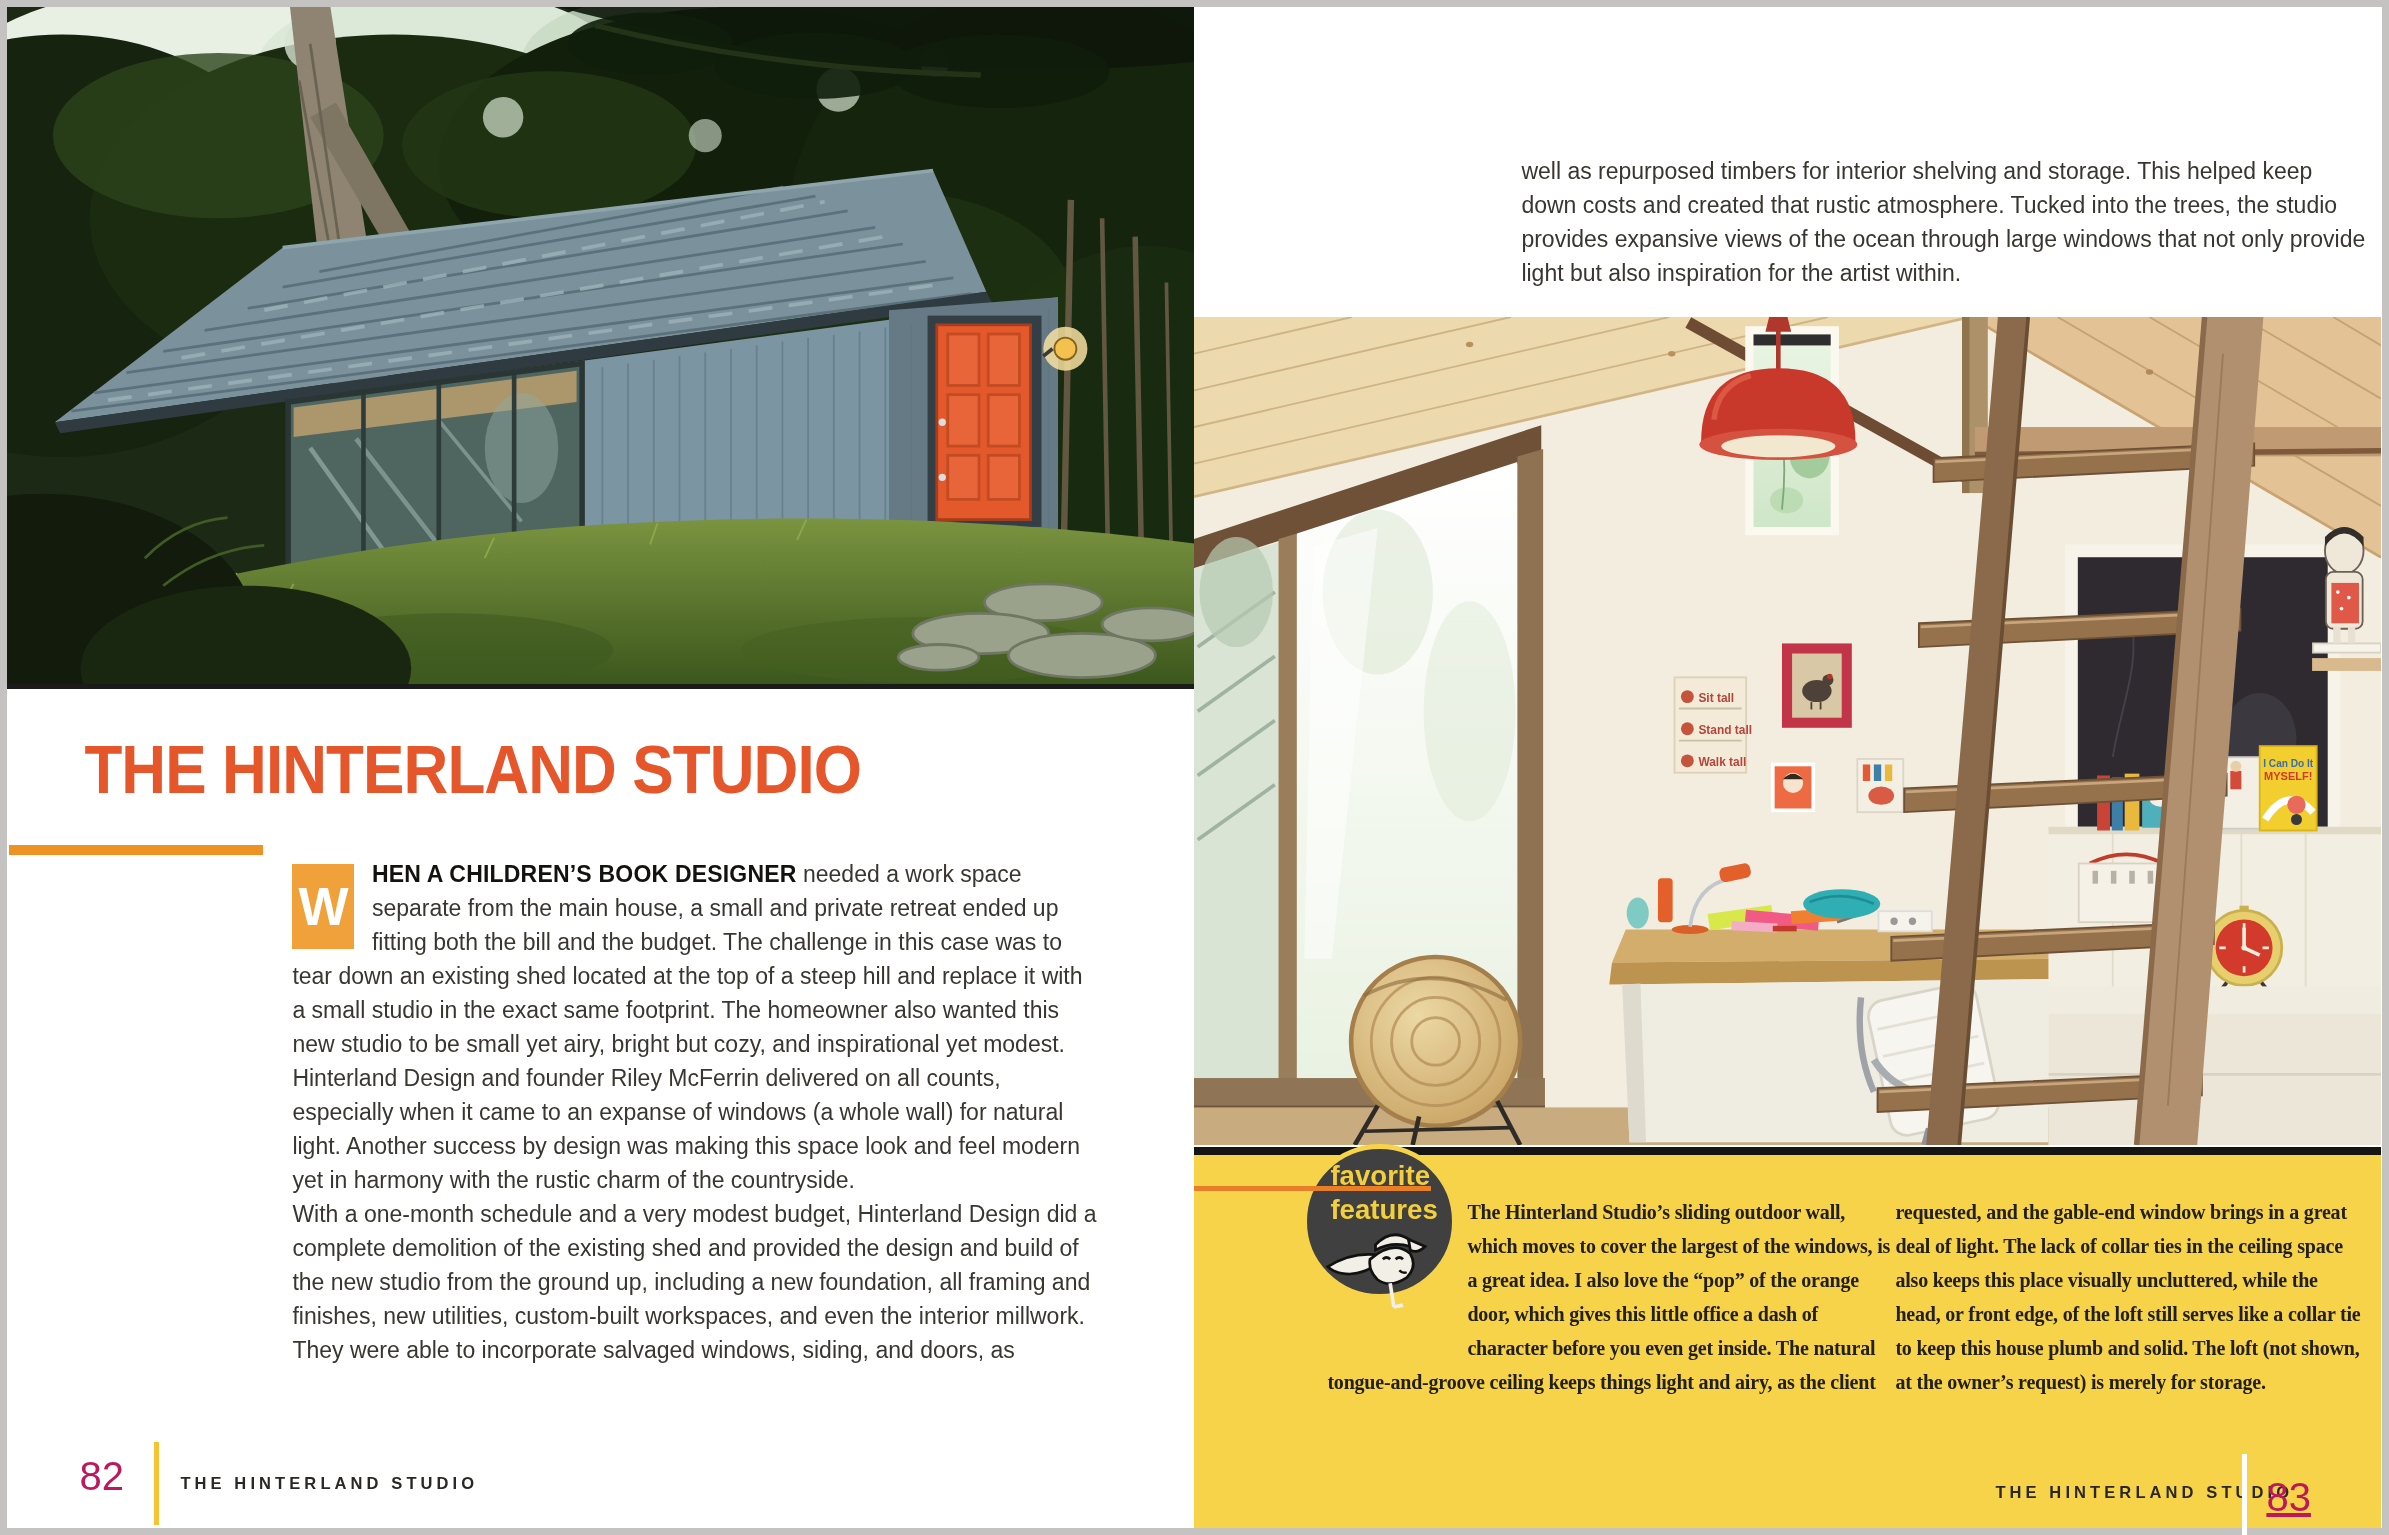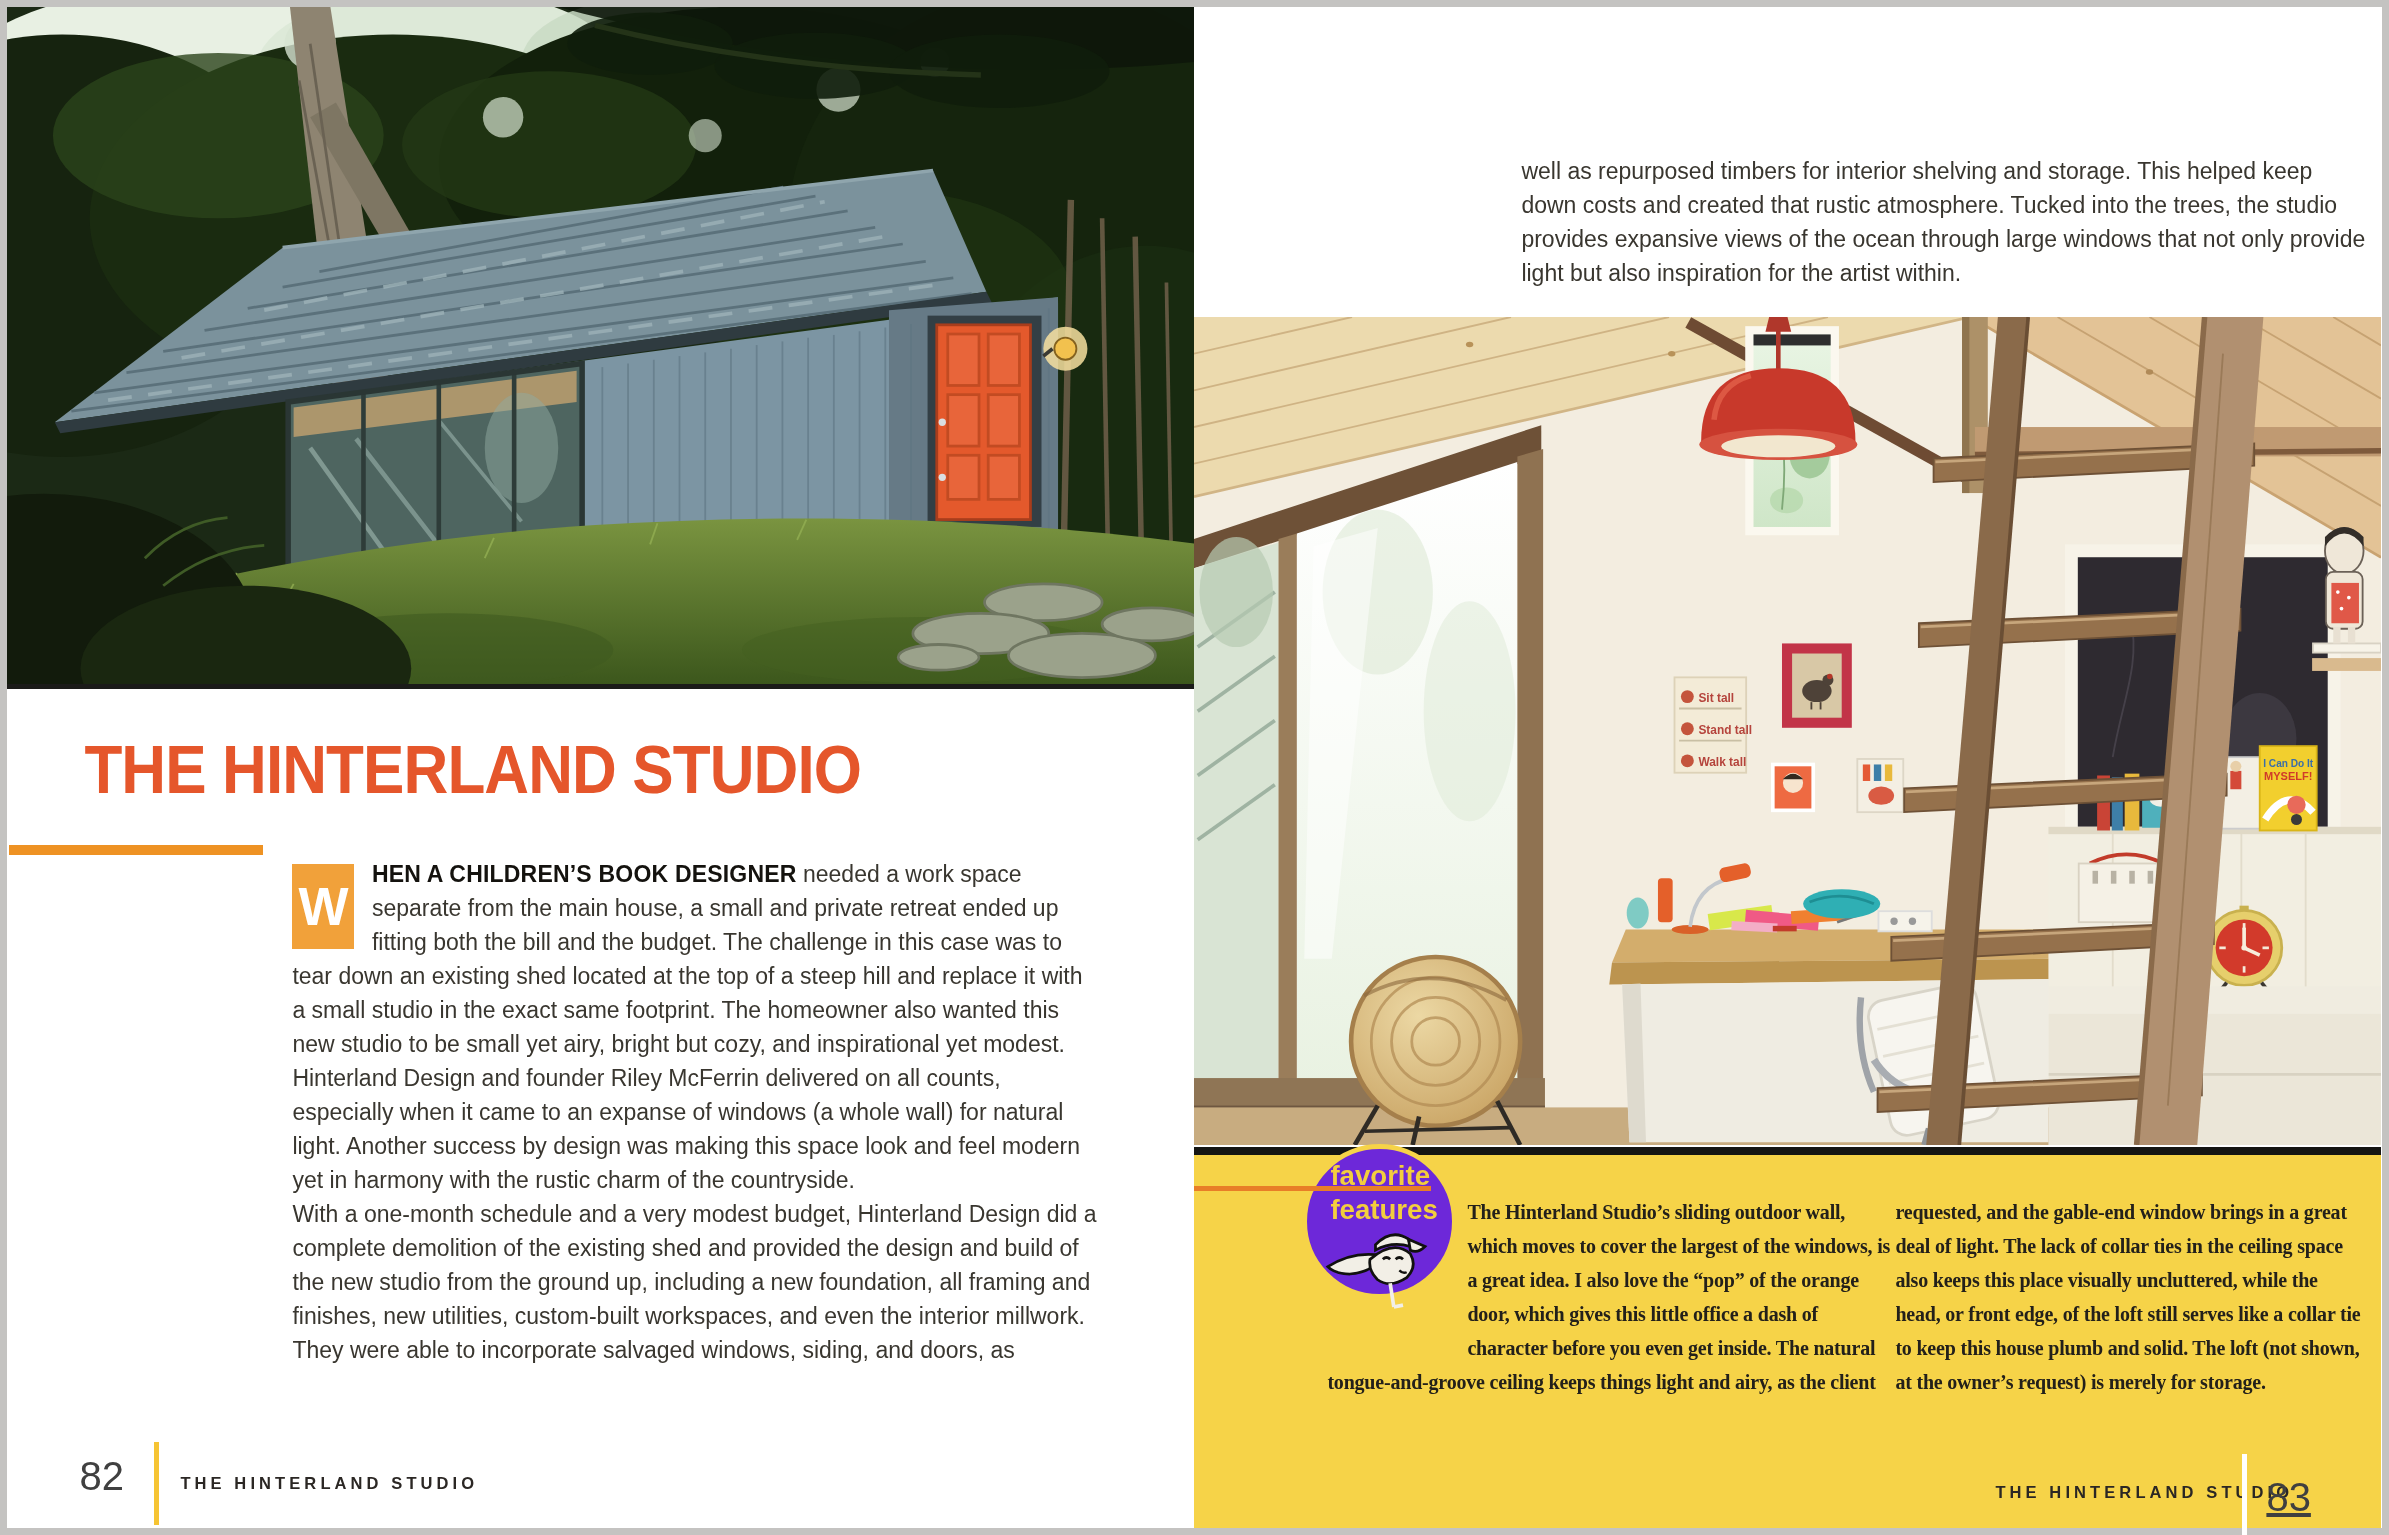--- a/index.html
+++ b/index.html
@@ -23,33 +23,33 @@
   .rule-short{height:4.6px;background:#ee9223;}
   .body-col{position:absolute;left:285px;top:850px;width:809px;font-size:23px;line-height:34px;
             color:#39362f;}
   .body-col p{margin:0;}
   .body-col .p2{}
   .dropcap{float:left;width:62px;height:85px;margin:6.4px 17.5px 3.7px 0;background:#f1a13a;color:#ffffff;
            font-size:53px;font-weight:900;text-align:center;line-height:86px;}
   .lead{font-weight:900;color:#14120e;letter-spacing:0.2px;}
 
   .foot-left{position:absolute;left:0;top:0;width:100%;height:100%;}
-  .pagenum{position:absolute;font-size:40px;font-weight:400;color:#404040;}
+  .pagenum{position:absolute;font-size:40px;font-weight:400;color:#be185d;}
   .pn-left{left:72px;top:1447px;}
   .fdiv-left{position:absolute;left:147px;top:1435px;width:4.6px;height:83px;background:#f6c433;}
   .runhead{position:absolute;font-size:16.5px;font-weight:700;letter-spacing:4.1px;color:#2b2724;white-space:nowrap;}
   .rh-left{left:173px;top:1467px;}
 
   
   .intro{position:absolute;left:1514px;top:147px;width:845px;margin:0;font-size:23px;line-height:34px;color:#39362f;}
 
   .feature-box{position:absolute;left:1187px;top:1140px;width:1187px;height:381px;box-sizing:border-box;
                background:#f6d348;border-top:8.3px solid #151513;}
   .badge{position:absolute;left:108px;top:-11px;width:145px;height:145px;border-radius:50%;
-         background:#6d28d9;border:5.5px solid #f6d348;z-index:3;}
+         background:#404040;border:5.5px solid #f6d348;z-index:3;}
   .badge .b1{position:absolute;left:23px;top:11px;font-size:27.6px;font-weight:700;color:#f3ce3d;}
   .badge .b2{position:absolute;left:23px;top:45px;font-size:27.6px;font-weight:700;color:#f3ce3d;}
   .badge-rule{position:absolute;left:0;top:31px;width:237px;height:4.6px;background:#e87e27;z-index:4;}
   .bird{position:absolute;left:14.7px;top:70px;width:118px;height:88px;overflow:visible;z-index:2;}
   .fcol{position:absolute;top:40px;font-size:20px;line-height:34px;font-weight:700;color:#23201a;letter-spacing:-0.2px;font-family:Liberation Serif, serif;}
   .fcol1{left:133px;width:568px;}
   .fcol2{left:701px;width:471px;}
   .spacer{float:left;width:140px;height:140px;}
   .rh-right{left:801px;top:328px;}
   .fdiv-right{position:absolute;left:1048px;top:299px;width:4.6px;height:85px;background:#ffffff;}

